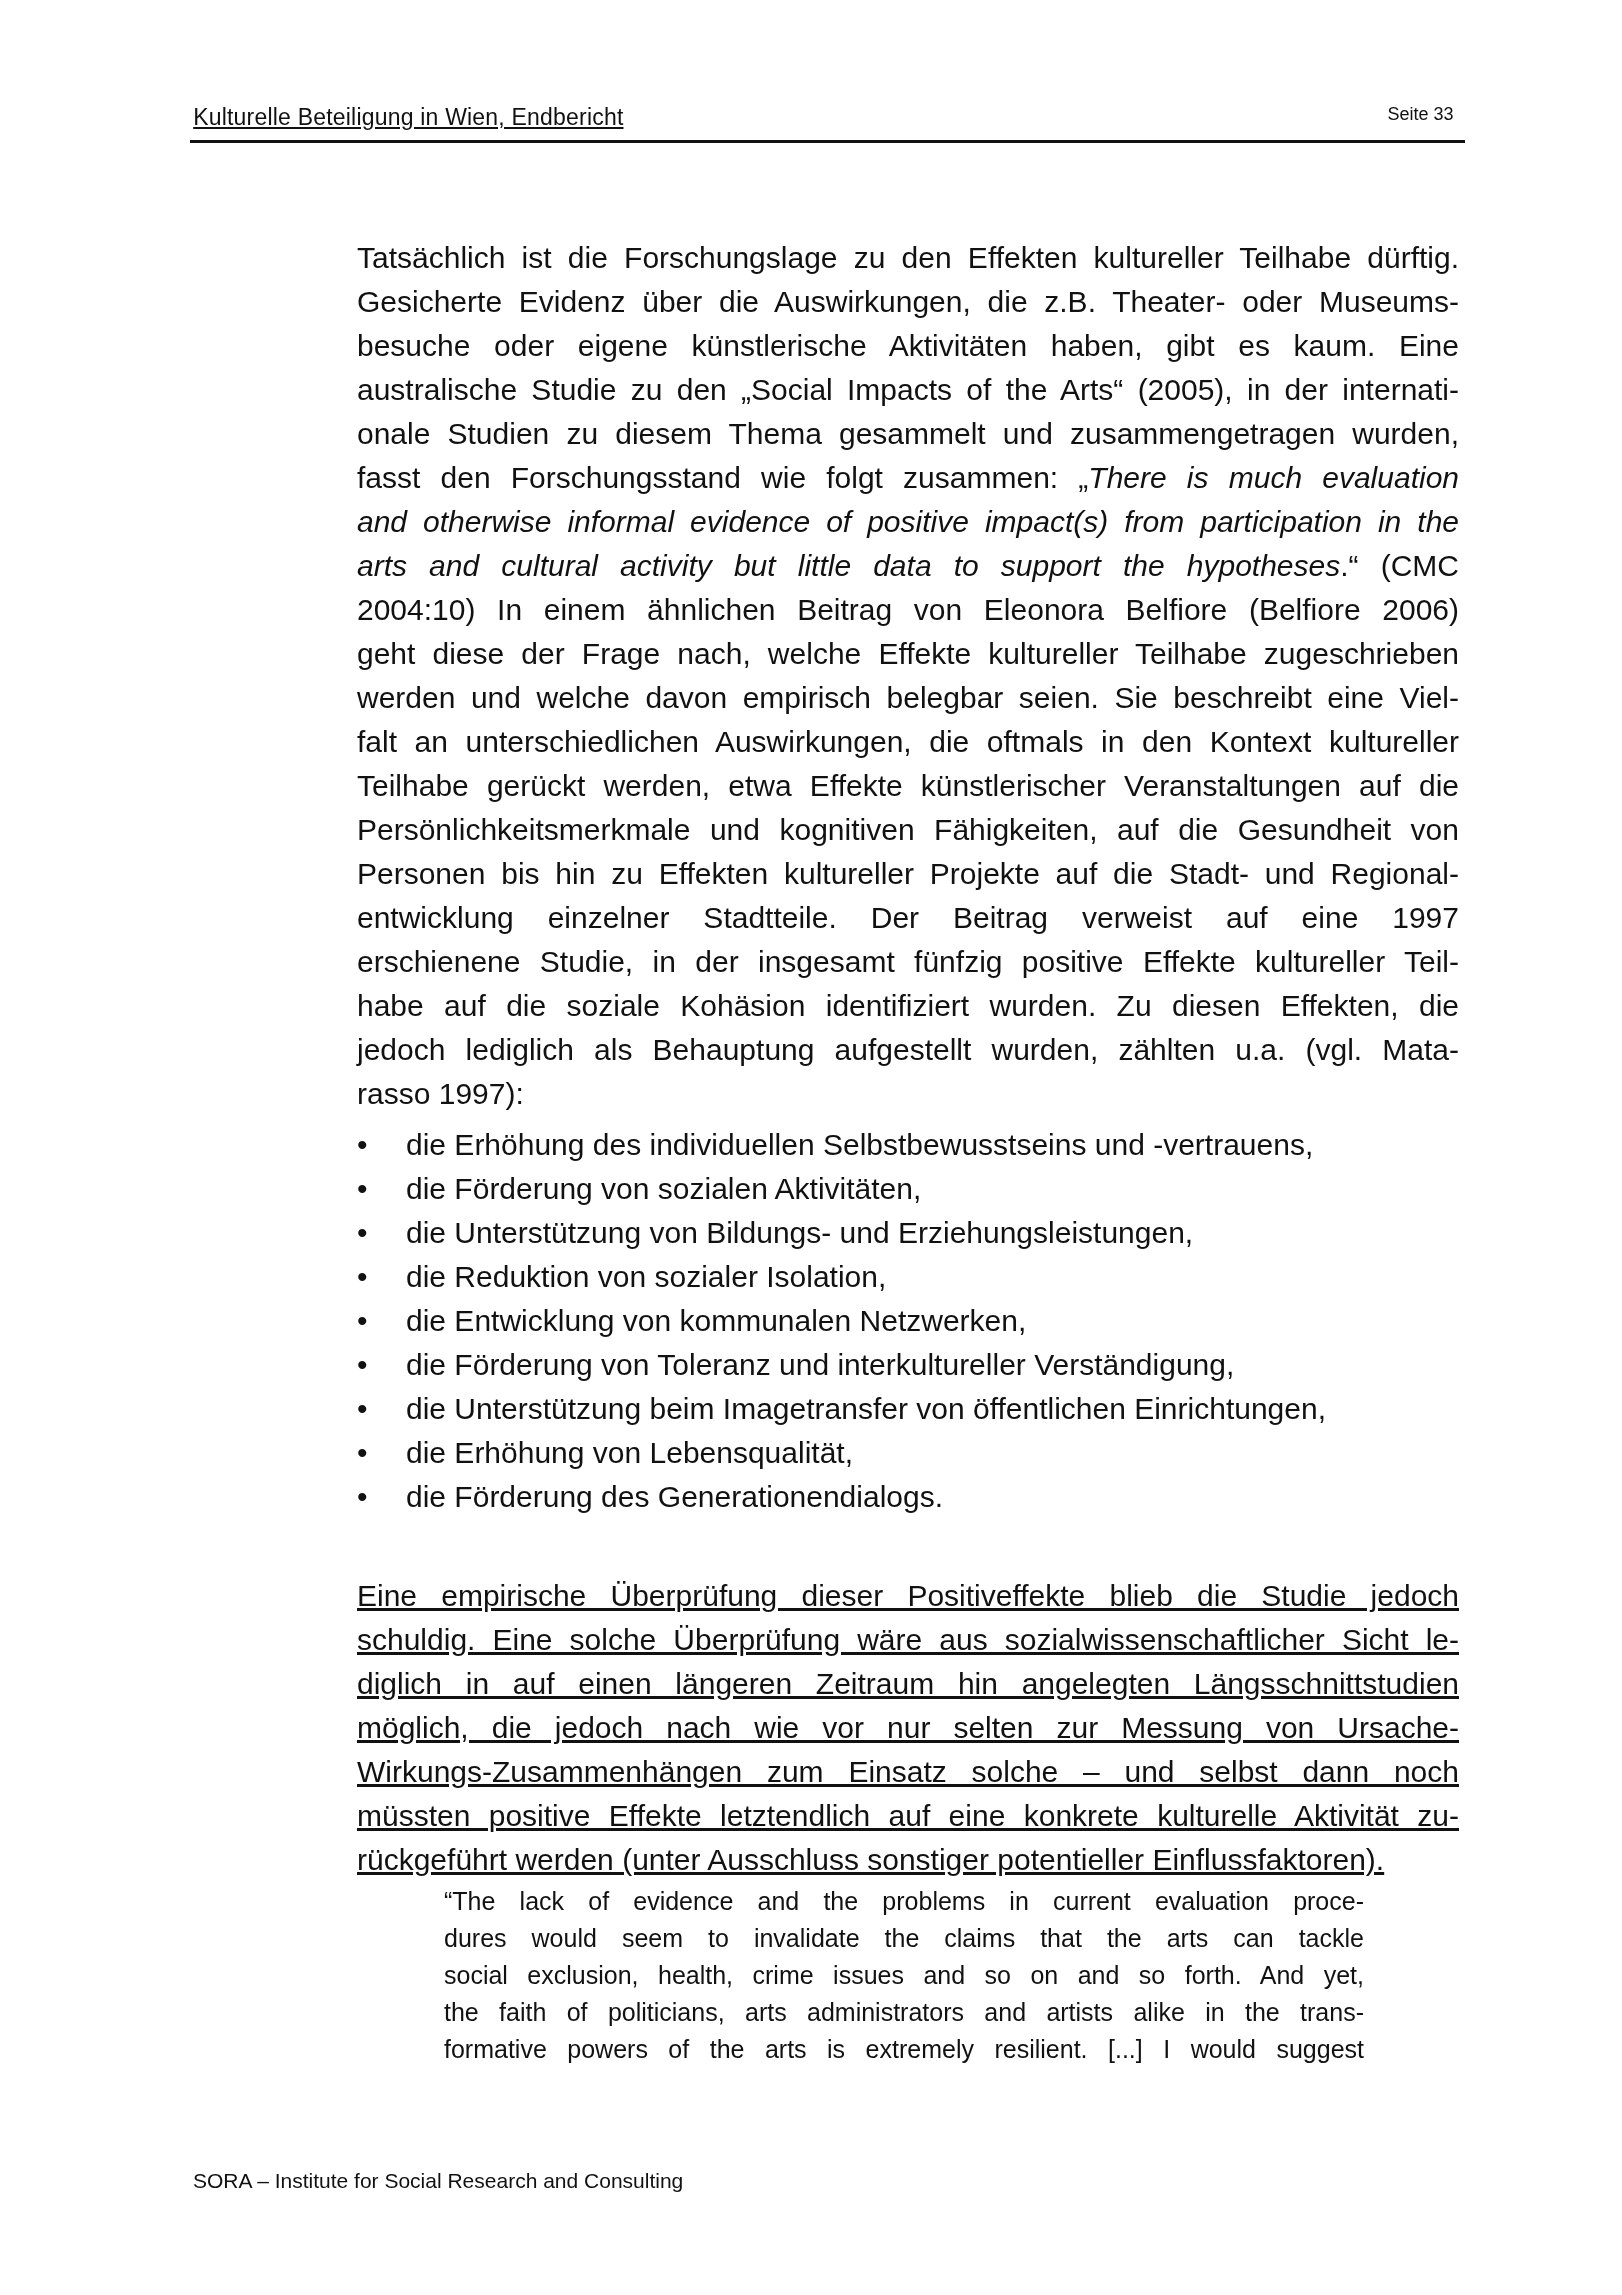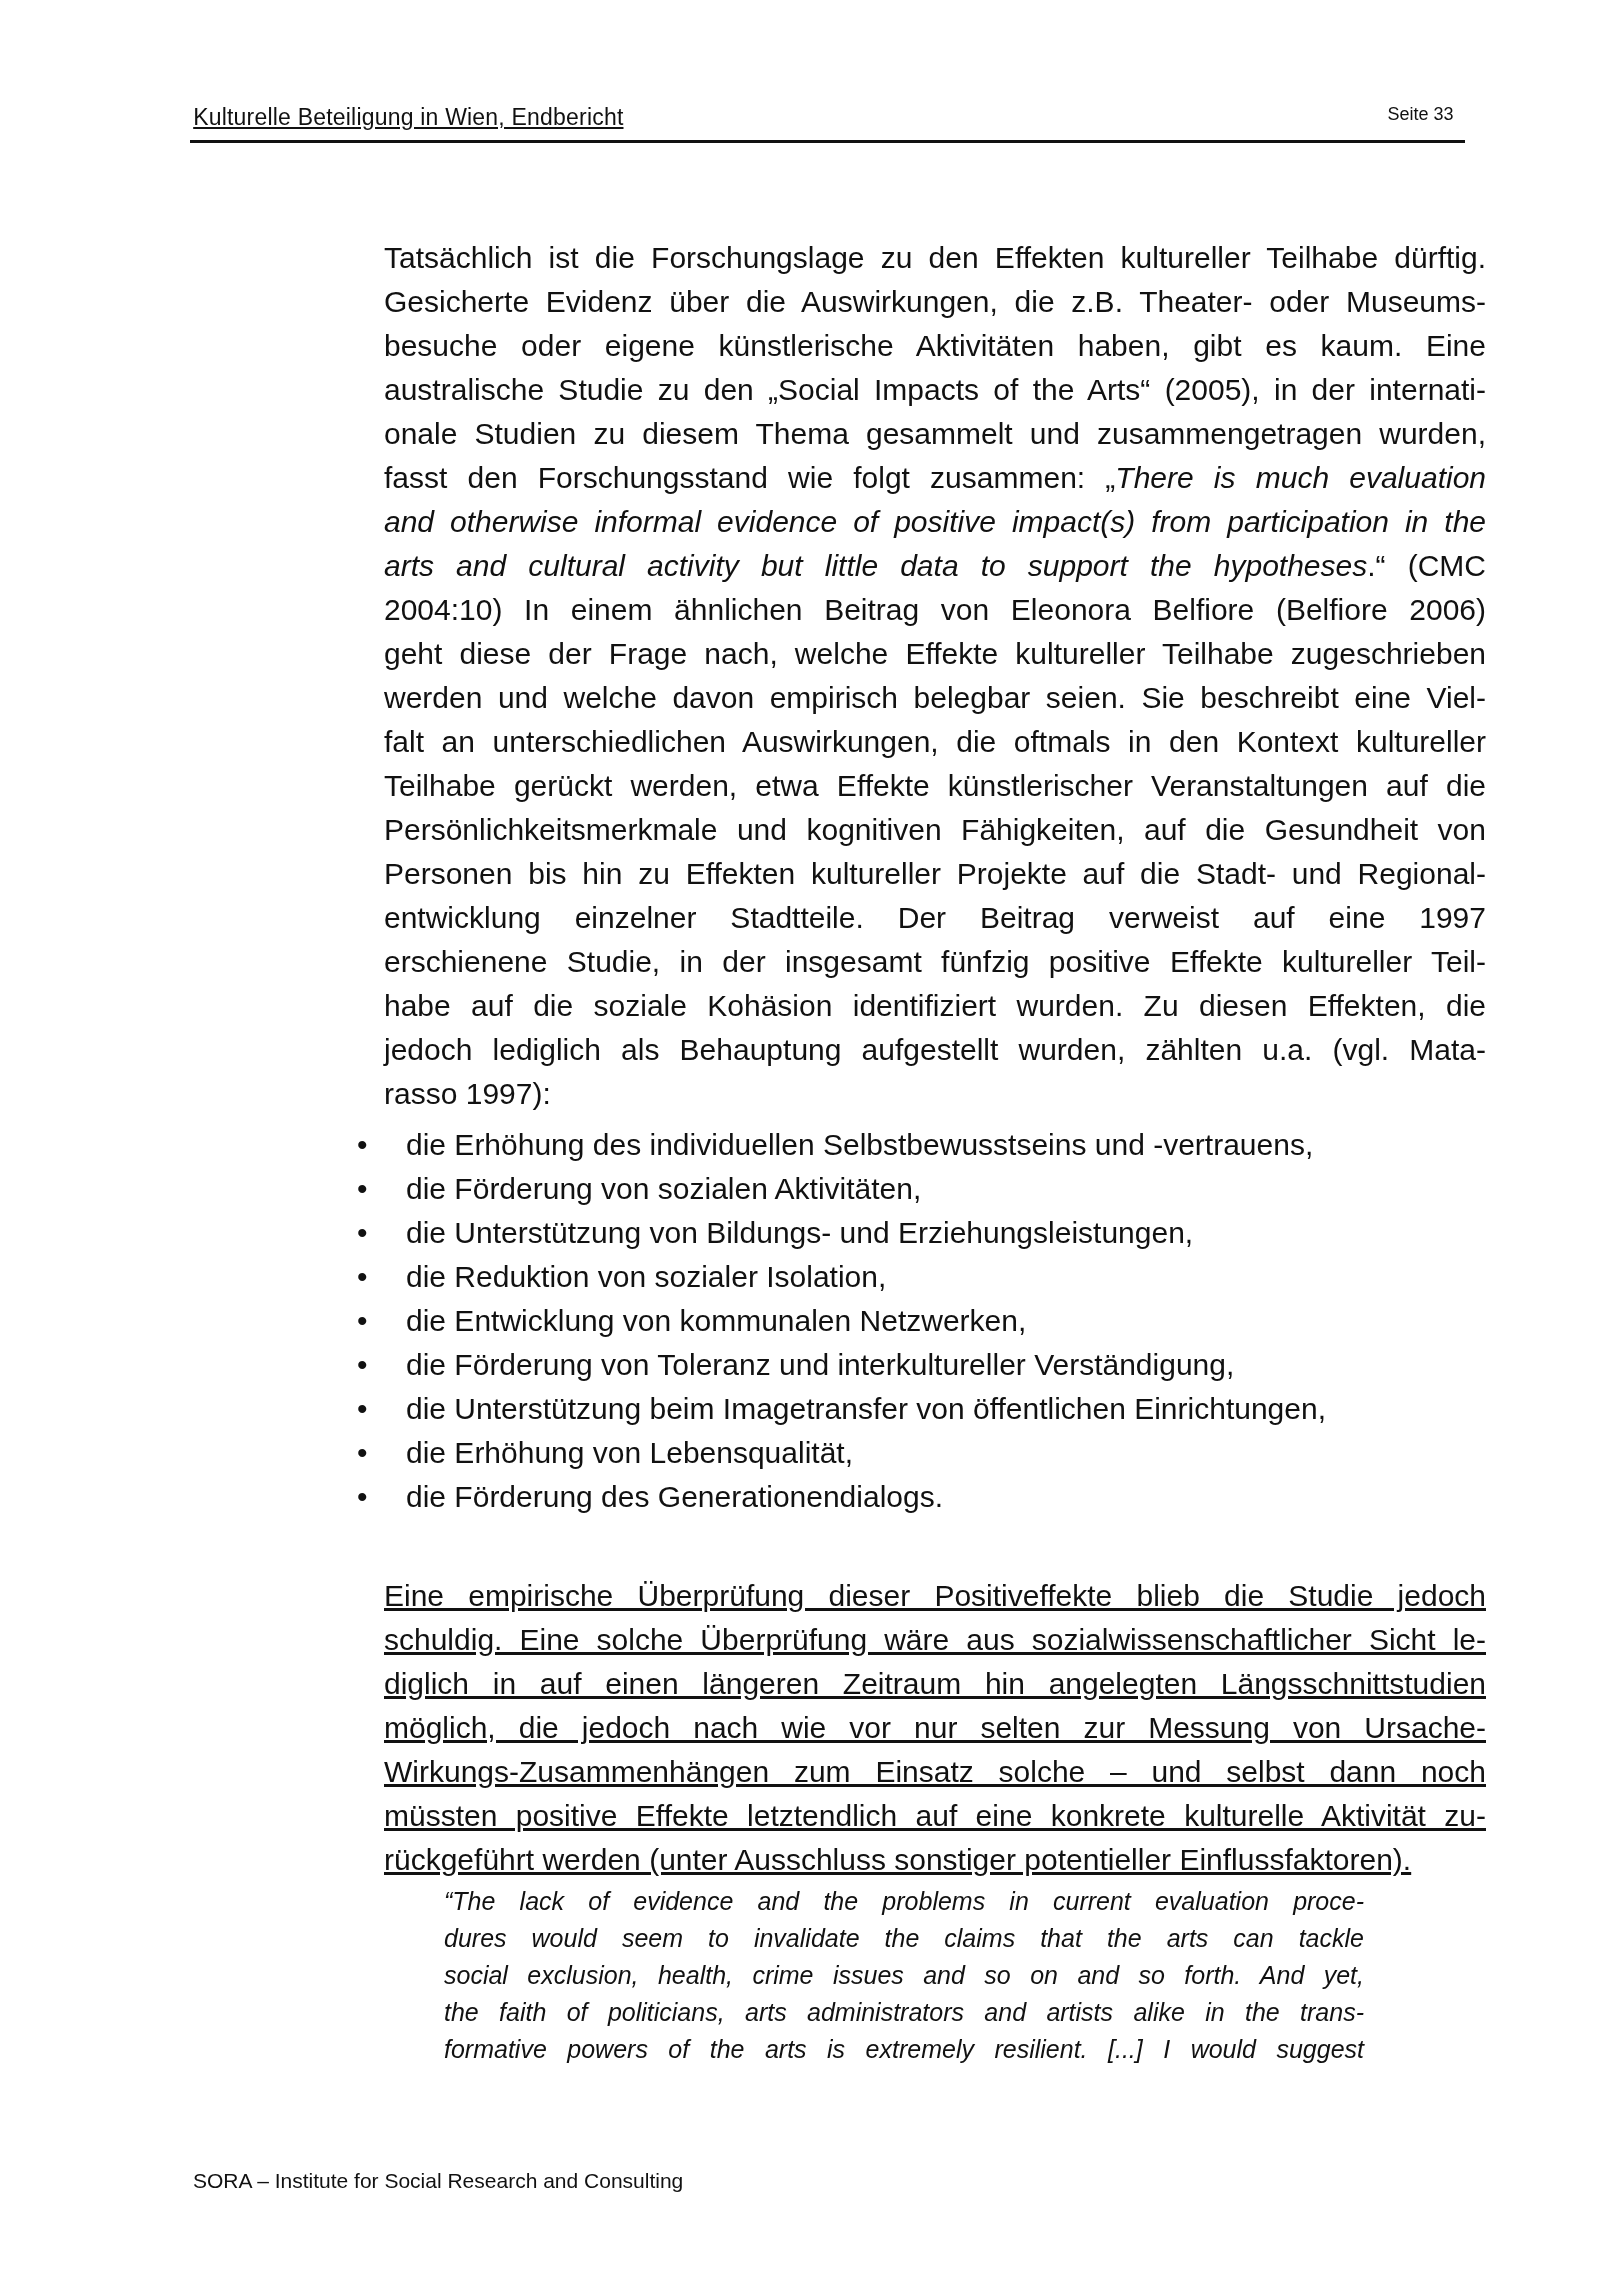--- a/index.html
+++ b/index.html
@@ -7,36 +7,36 @@
       width: 1622px; height: 2295px; position: relative; overflow: hidden;
       font-family: "Liberation Sans", sans-serif; color: #111111;
     }
     .header {
       position: absolute; left: 190px; top: 104px; width: 1275px; height: 36px;
       border-bottom: 3.2px solid #111111;
     }
     .header .title { position: absolute; left: 3.2px; top: 0; font-size: 23px; letter-spacing: 0.2px; text-decoration: underline; }
     .header .page { position: absolute; right: 11.4px; top: 0; font-size: 18px; }
 
-    .body-block { position: absolute; left: 357px; width: 1102px; margin-left: 27px; }
+    .body-block { position: absolute; left: 357px; width: 1102px; }
     .line {
       display: block; font-size: 30px; height: 44px; line-height: 44px;
       text-align: justify; text-align-last: justify; white-space: nowrap;
     }
     .line.last { text-align-last: left; }
     .line em { font-style: italic; }
 
     .bullets { position: absolute; left: 357px; width: 1102px; top: 1123px; margin: 0; padding: 0; list-style: none; }
     .bullets li { position: relative; height: 44px; line-height: 44px; font-size: 30px; padding-left: 49px; }
     .bullets li .dot { position: absolute; left: 0; top: 0; width: 24px; }
 
     .quote { position: absolute; left: 444px; width: 920px; top: 1883px; }
     .qline {
       display: block; font-size: 25px; height: 37px; line-height: 37px;
-      text-align: justify; text-align-last: justify; white-space: nowrap; font-style: italic;
+      text-align: justify; text-align-last: justify; white-space: nowrap;
     }
 
     .footer { position: absolute; left: 193px; top: 2169px; font-size: 21px; }
   </style>
 </head>
 <body>
 
 <div class="header">
   <span class="title">Kulturelle Beteiligung in Wien, Endbericht</span>
   <span class="page">Seite 33</span>

